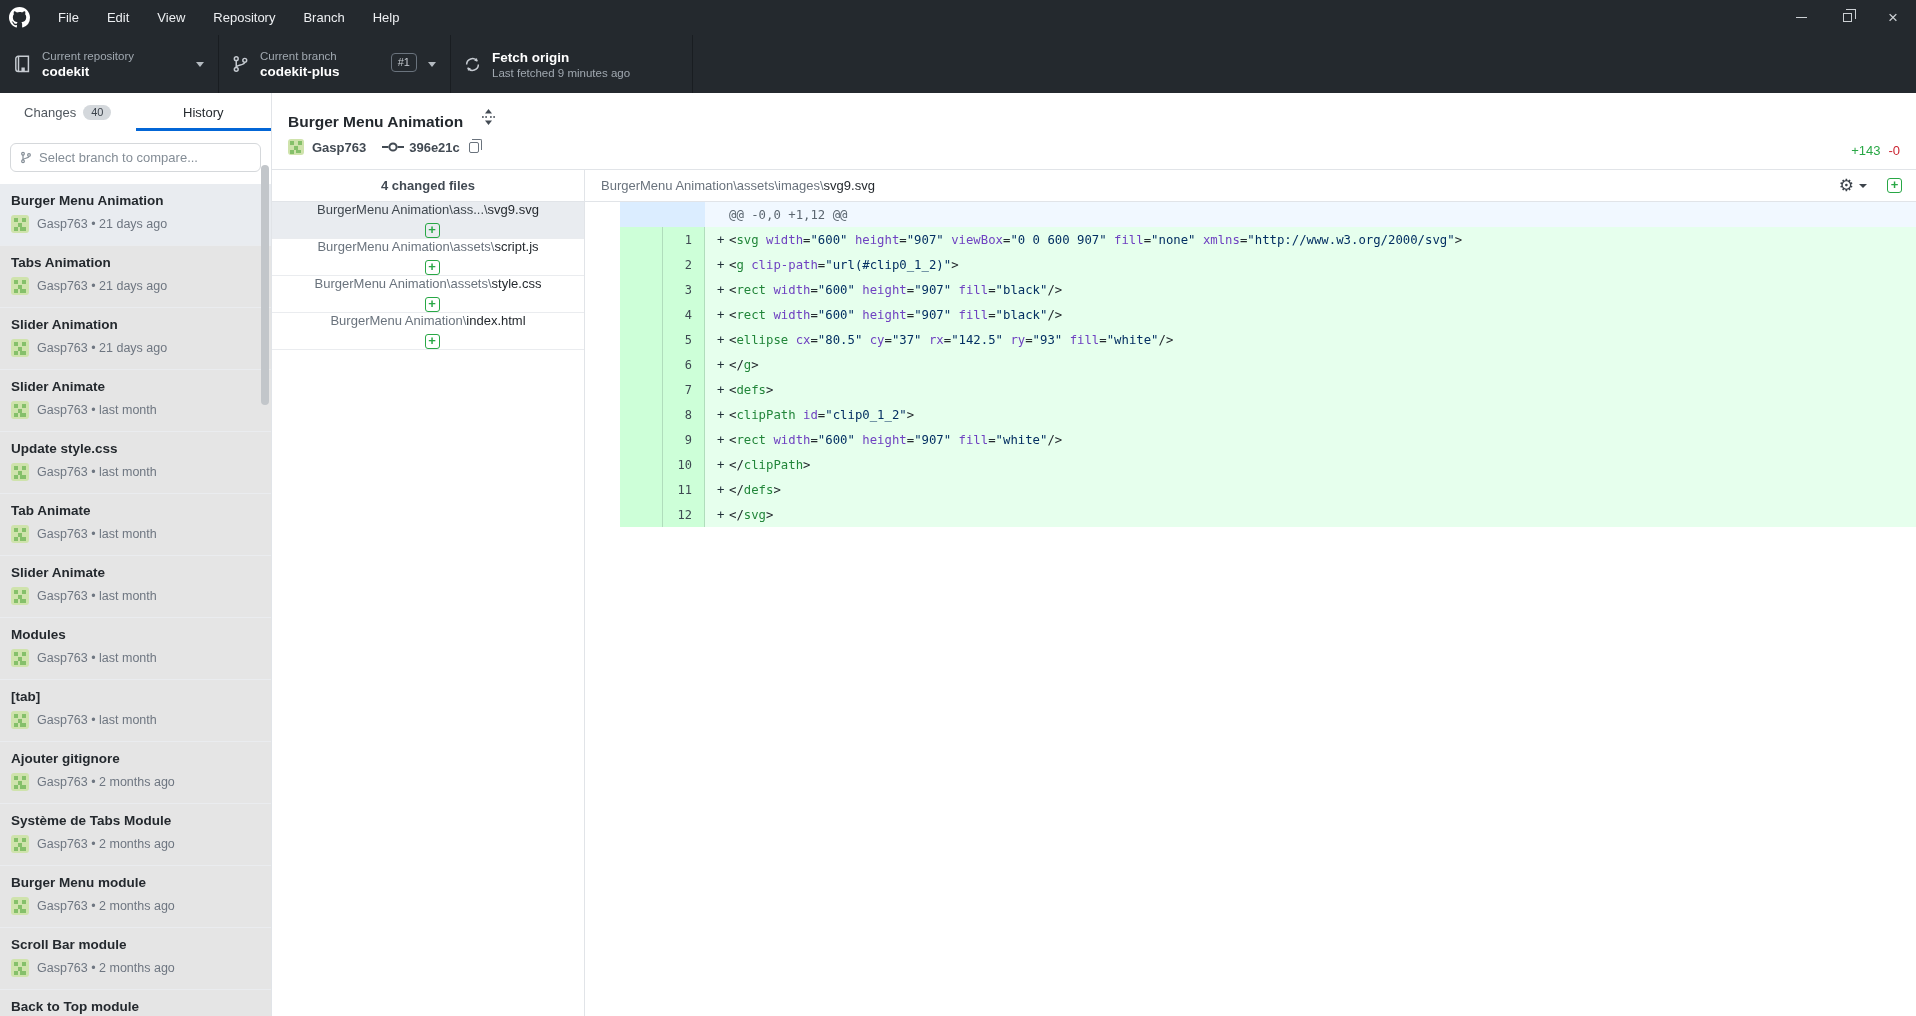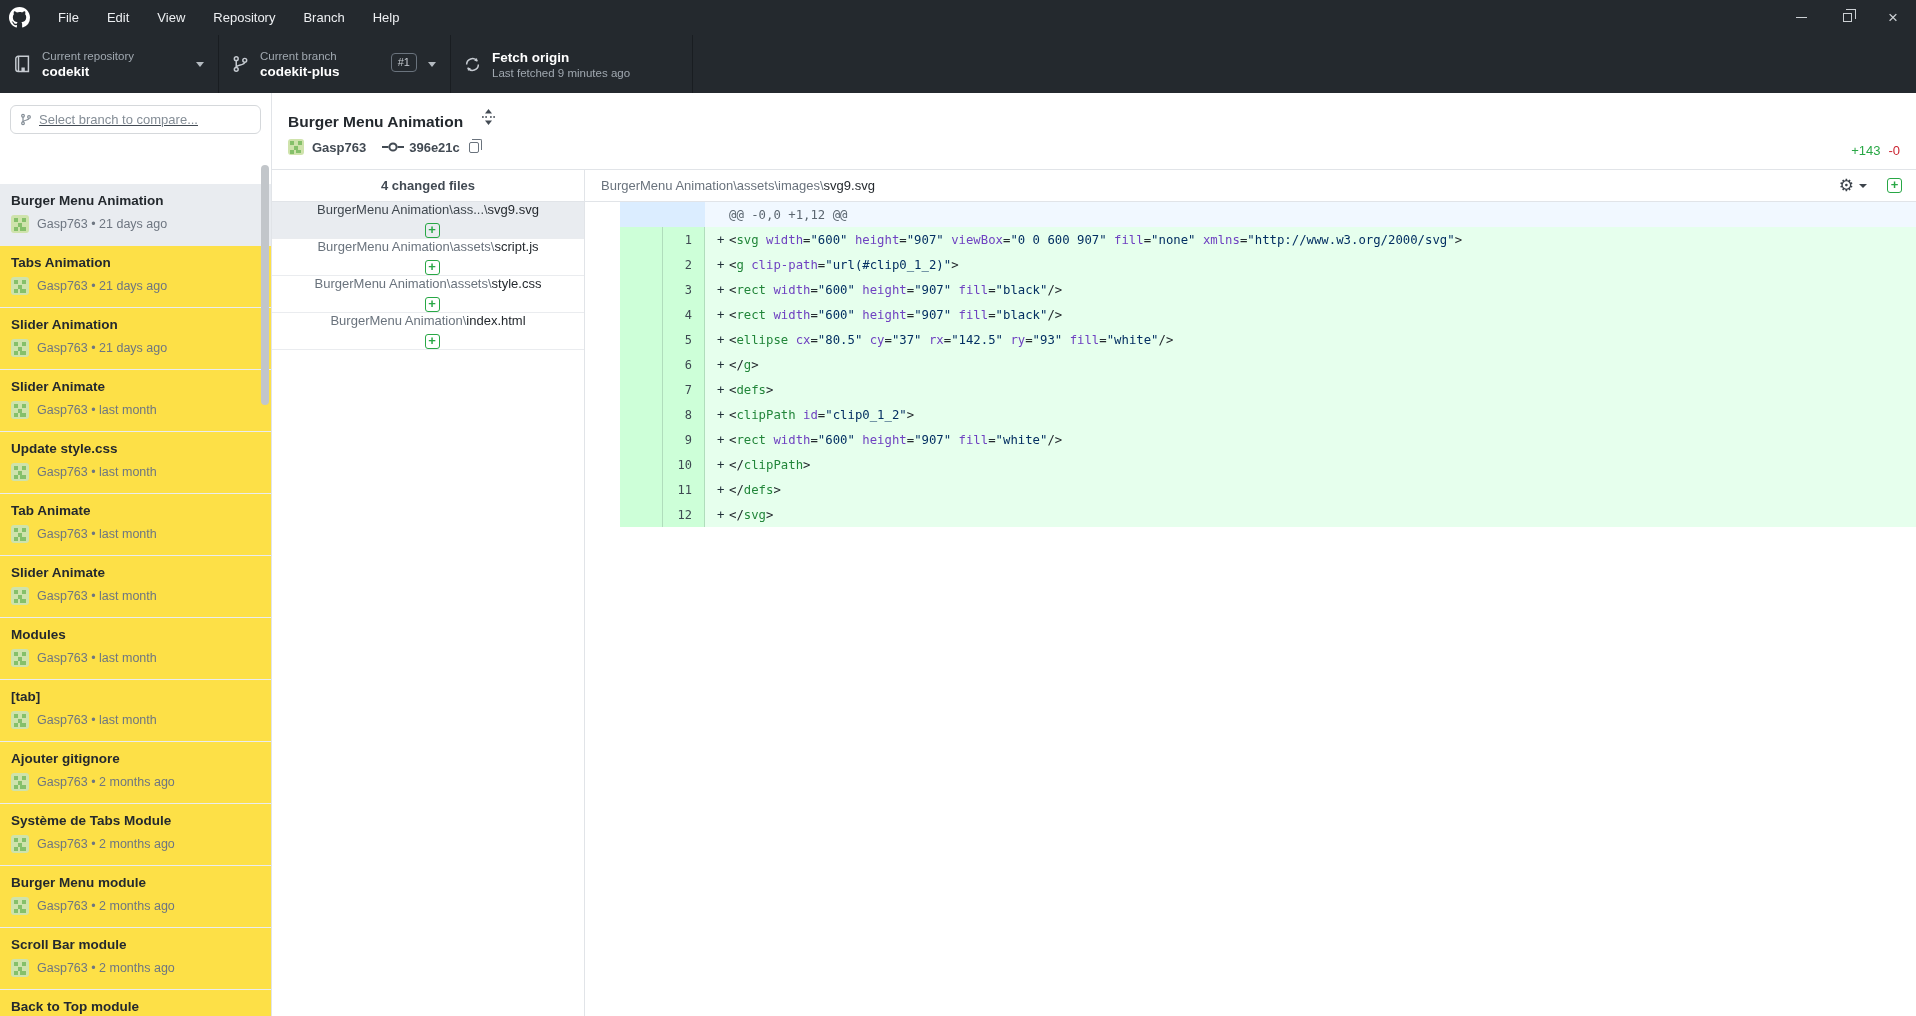--- a/index.html
+++ b/index.html
@@ -37,24 +37,24 @@
   .sidebar{ width:272px; flex:none; border-right:1px solid #e1e4e8; position:relative; background:#fff; }
   .tabs{ height:38px; display:flex; }
   .tab{ flex:1; display:flex; align-items:center; justify-content:center; gap:7px;
         font-size:13px; color:#50575e; cursor:default; }
   .tab.active{ color:#24292e; box-shadow: inset 0 -3px 0 var(--accent); }
   .tab-badge{ background:#d4d8dc; color:#3c434b; font-size:11px; border-radius:9px; padding:1.5px 8px; }
   .compare-wrap{ height:53px; padding:12px 10px; }
   .compare-input{ height:29px; width:100%; border:1px solid #d5d8db; border-radius:6px; display:flex;
         align-items:center; padding-left:9px; gap:7px; background:#fff; }
   .compare-input input{ border:none; outline:none; font-size:13px; color:#424a53; width:190px;
-        font-family:"Liberation Sans", sans-serif;text-decoration:underline; }
+        font-family:"Liberation Sans", sans-serif; }
   .compare-input input::placeholder{ color:#848d96; }
   .commit-list{ position:absolute; top:91px; left:0; right:0; bottom:0; overflow:hidden; }
-  .commit-row{ height:62px; padding:8px 11px 0; border-bottom:1px solid #eaecef; cursor:default; background:#fde047; }
+  .commit-row{ height:62px; padding:8px 11px 0; border-bottom:1px solid #eaecef; cursor:default; background:#e5e5e5; }
   .commit-row.selected{ background:#e9ecf0; }
   .commit-title{ font-size:13.5px; font-weight:bold; color:#24292e; line-height:17px; white-space:nowrap; overflow:hidden; }
   .commit-meta{ margin-top:6px; display:flex; align-items:center; gap:8px; font-size:12.5px; color:#6e7681; }
   .avatar{ width:18px; height:18px; border-radius:3px; flex:none; background-color:#cfe3ac;
       background-image:
         linear-gradient(#85c06a,#85c06a), linear-gradient(#85c06a,#85c06a),
         linear-gradient(#85c06a,#85c06a), linear-gradient(#85c06a,#85c06a),
         linear-gradient(#85c06a,#85c06a);
       background-repeat:no-repeat;
       background-size:4px 4px, 4px 4px, 4px 4px, 4px 4px, 6px 4px;
@@ -181,20 +181,29 @@
     <div>
       <div class="tb-value">Fetch origin</div>
       <div class="tb-label">Last fetched 9 minutes ago</div>
     </div>
   </div>
 </div>
 
 <div class="main">
 
   <div class="sidebar">
+    <div class="tabs">
+      <div class="tab">
+        <span>Changes</span>
+        <span class="tab-badge">40</span>
+      </div>
+      <div class="tab active">
+        <span>History</span>
+      </div>
+    </div>
     <div class="compare-wrap">
       <div class="compare-input">
         <svg class="icon" width="12" height="13" viewBox="0 0 16 16">
           <g fill="none" stroke="#848d96" stroke-width="1.6">
             <circle cx="4" cy="3" r="1.8"></circle>
               <circle cx="4" cy="13" r="1.8"></circle>
               <circle cx="12" cy="4.5" r="1.8"></circle>
             <path d="M4 4.8v6.4"></path>
               <path d="M12 6.3c0 3-8 2.4-8 4.9"></path>
           </g>

